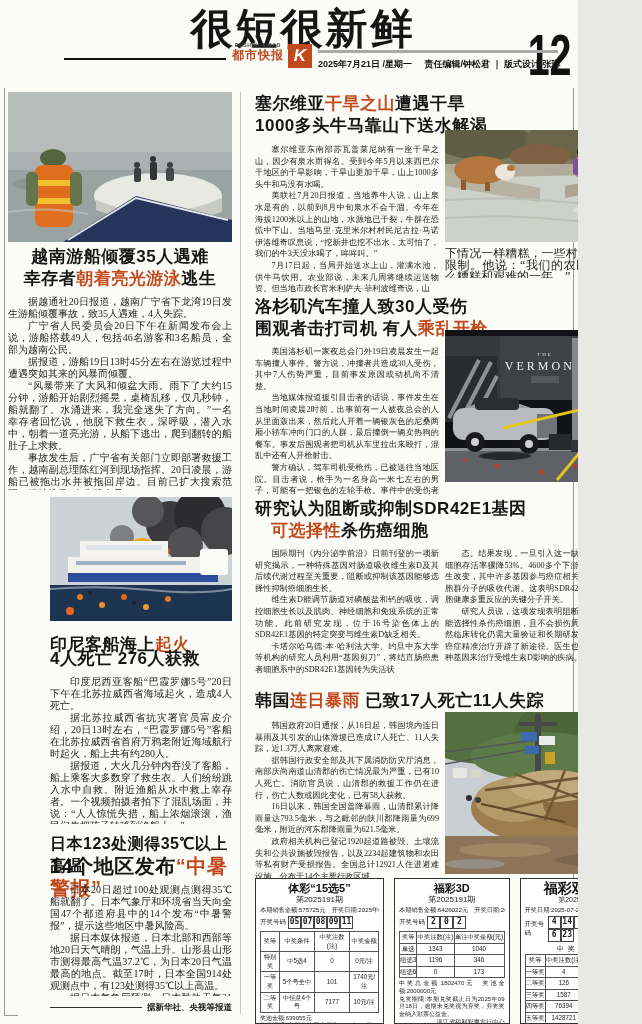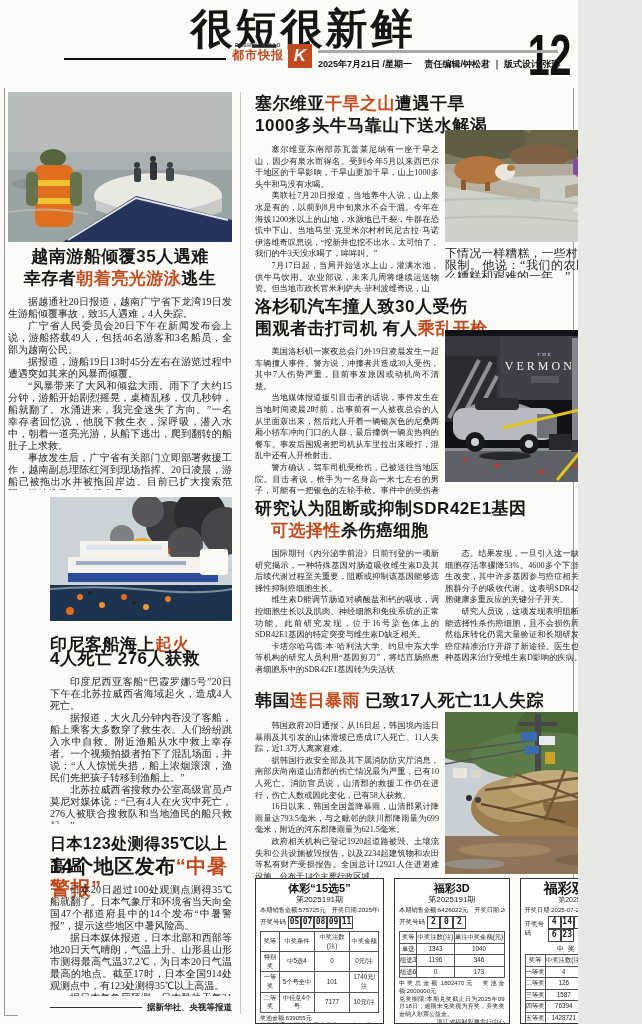--- a/index.html
+++ b/index.html
@@ -164,20 +164,21 @@
         <circle cx="84" cy="106" r="2" fill="#26201c"></circle>
       </svg>
     </div>
 
     <div class="abs h-lg" style="left:42px;top:538px;width:182px;margin-top:8px;">
       <span>印尼客船海上</span><span class="accent">起火</span>
     </div>
     <div class="abs h-lg" style="left:42px;top:560px;width:182px;">4人死亡  276人获救</div>
     <div class="abs body-txt" style="left:42px;top:588px;width:182px;height:148px;">
         <p>印度尼西亚客船“巴霞罗娜5号”20日下午在北苏拉威西省海域起火，造成4人死亡。</p>
+        <p>据北苏拉威西省抗灾署官员富皮介绍，20日13时左右，“巴霞罗娜5号”客船在北苏拉威西省首府万鸦老附近海域航行时起火，船上共有约280人。</p>
         <p>据报道，大火几分钟内吞没了客船，船上乘客大多数穿了救生衣。人们纷纷跳入水中自救。附近渔船从水中救上幸存者。一个视频拍摄者拍下了混乱场面，并说：“人人惊慌失措，船上浓烟滚滚，渔民们先把孩子转移到渔船上。”</p>
         <p>北苏拉威西省搜救办公室高级官员卢莫尼对媒体说：“已有4人在火灾中死亡，276人被联合搜救队和当地渔民的船只救起。”</p>
       </div>
 
     <div class="abs h-lg" style="left:42px;top:745px;width:182px;font-size:16px;">日本123处测得35℃以上高温</div>
     <div class="abs h-lg" style="left:42px;top:767px;width:182px;font-size:20px;">
       <span>14个地区发布</span><span class="accent">“中暑警报”</span>
     </div>
     <div class="abs body-txt" style="left:42px;top:796px;width:182px;height:112px;">
         <p>日本20日超过100处观测点测得35℃船就翻了。日本气象厅和环境省当天向全国47个都道府县中的14个发布“中暑警报”，提示这些地区中暑风险高。</p>

